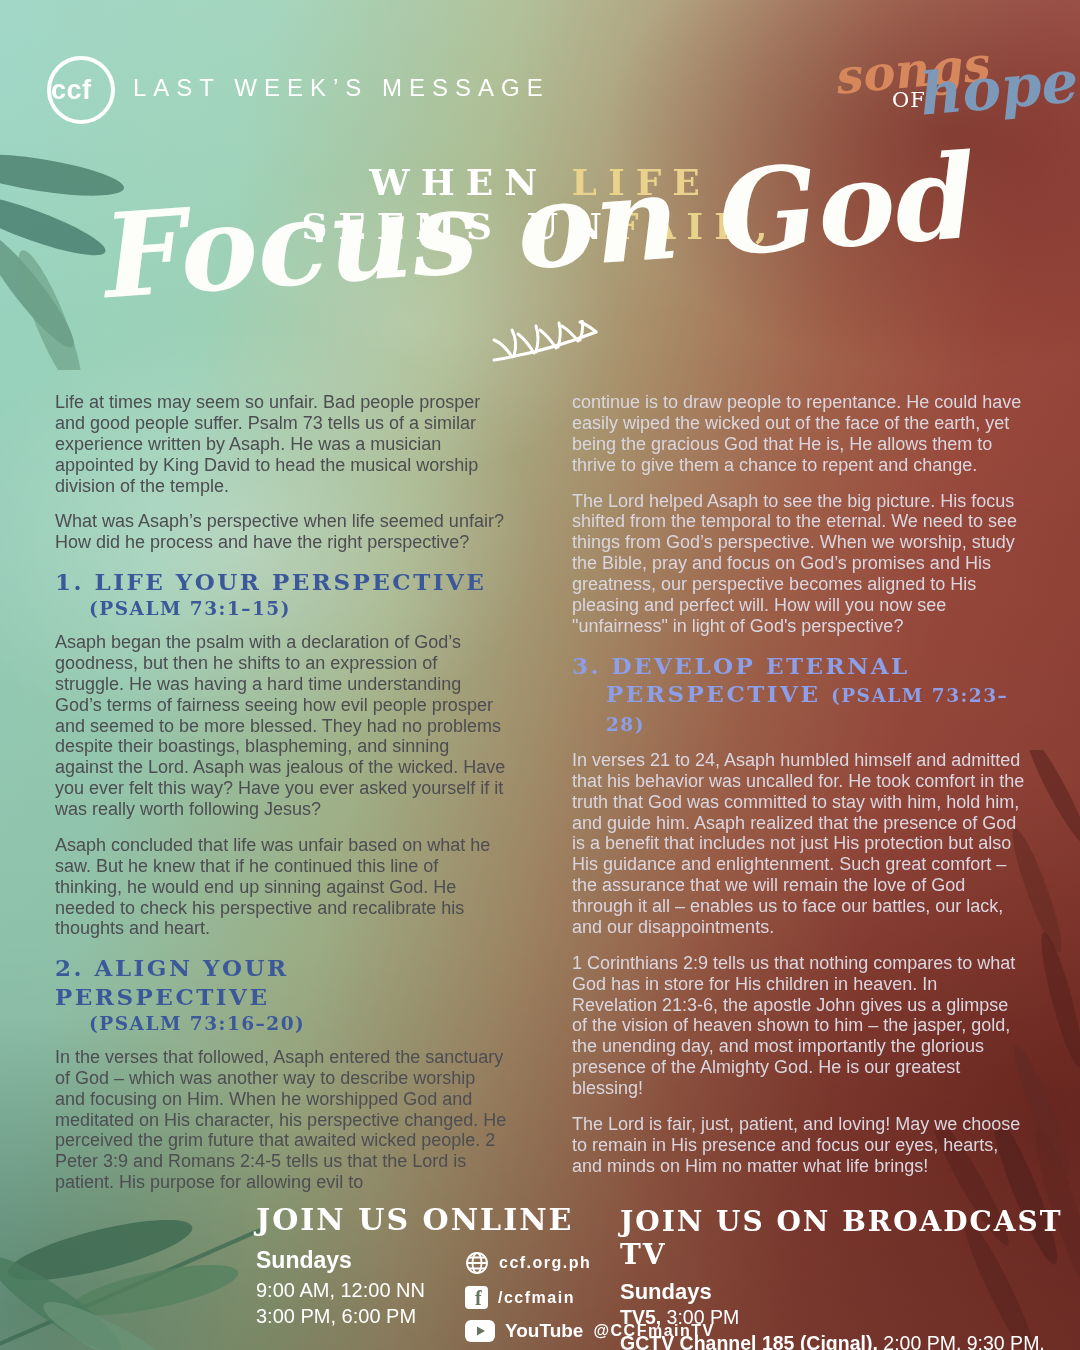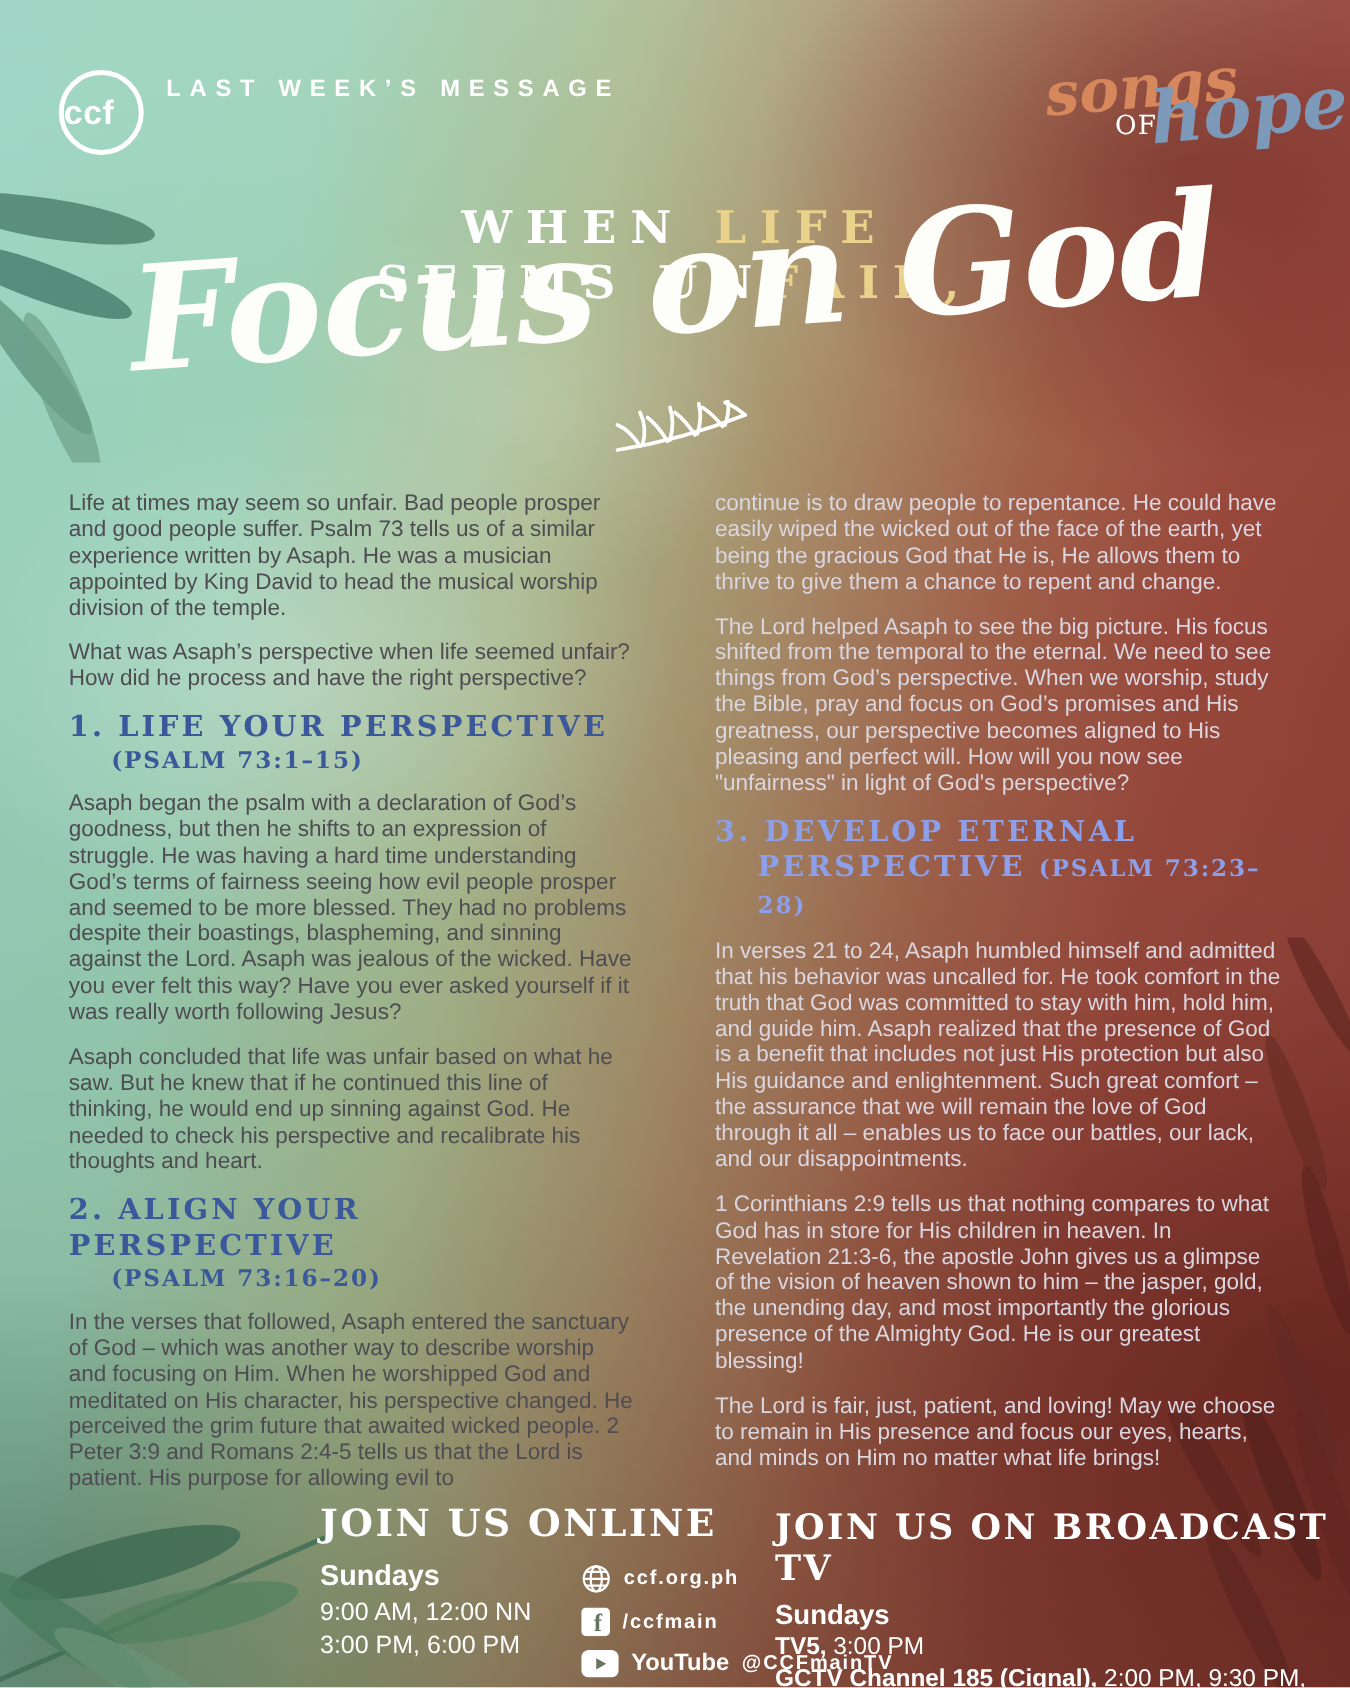--- a/index.html
+++ b/index.html
@@ -14,21 +14,21 @@
       radial-gradient(520px 420px at 3% 97%, rgba(16,56,34,0.30), rgba(0,0,0,0) 70%),
       linear-gradient(180deg, rgba(255,255,255,0.10) 0%, rgba(255,255,255,0) 24%, rgba(0,0,0,0.08) 70%, rgba(0,0,0,0.20) 100%),
       linear-gradient(102deg, #97d3c1 0%, #9bd1b6 20%, #a9ba8e 38%, #a9906b 52%, #a2614a 66%, #9a493c 78%, #8e3d33 100%);
   }
   .abs{position:absolute;}
 
   
   .logo{left:47px; top:56px; width:60px; height:60px; border:4px solid #fff; border-radius:50%;
         display:flex; align-items:center; }
   .logo-text{color:#fff; font-weight:bold; font-size:27px; letter-spacing:0.5px;}
-  .kicker{left:133px; top:61px; color:#fff; font-weight:bold; font-size:19px; letter-spacing:7px;}
+  .kicker{left:133px; top:74px; color:#fff; font-weight:normal; font-size:24px; letter-spacing:7px;}
 
   
   .soh{left:828px; top:36px; width:230px; height:115px;}
   .soh-songs{position:absolute; left:8px; top:6px; font-family:"DejaVu Serif",serif; font-style:italic;
              font-size:48px; color:#d6885c; transform:rotate(-5deg); font-weight:bold;}
   .soh-of{position:absolute; left:64px; top:52px; font-family:"DejaVu Serif",serif; font-size:21px;
           color:#fff; letter-spacing:1px;}
   .soh-hope{position:absolute; left:92px; top:18px; font-family:"DejaVu Serif",serif; font-style:italic;
             font-size:58px; color:#7d99ba; transform:rotate(-5deg); font-weight:bold;}
 

